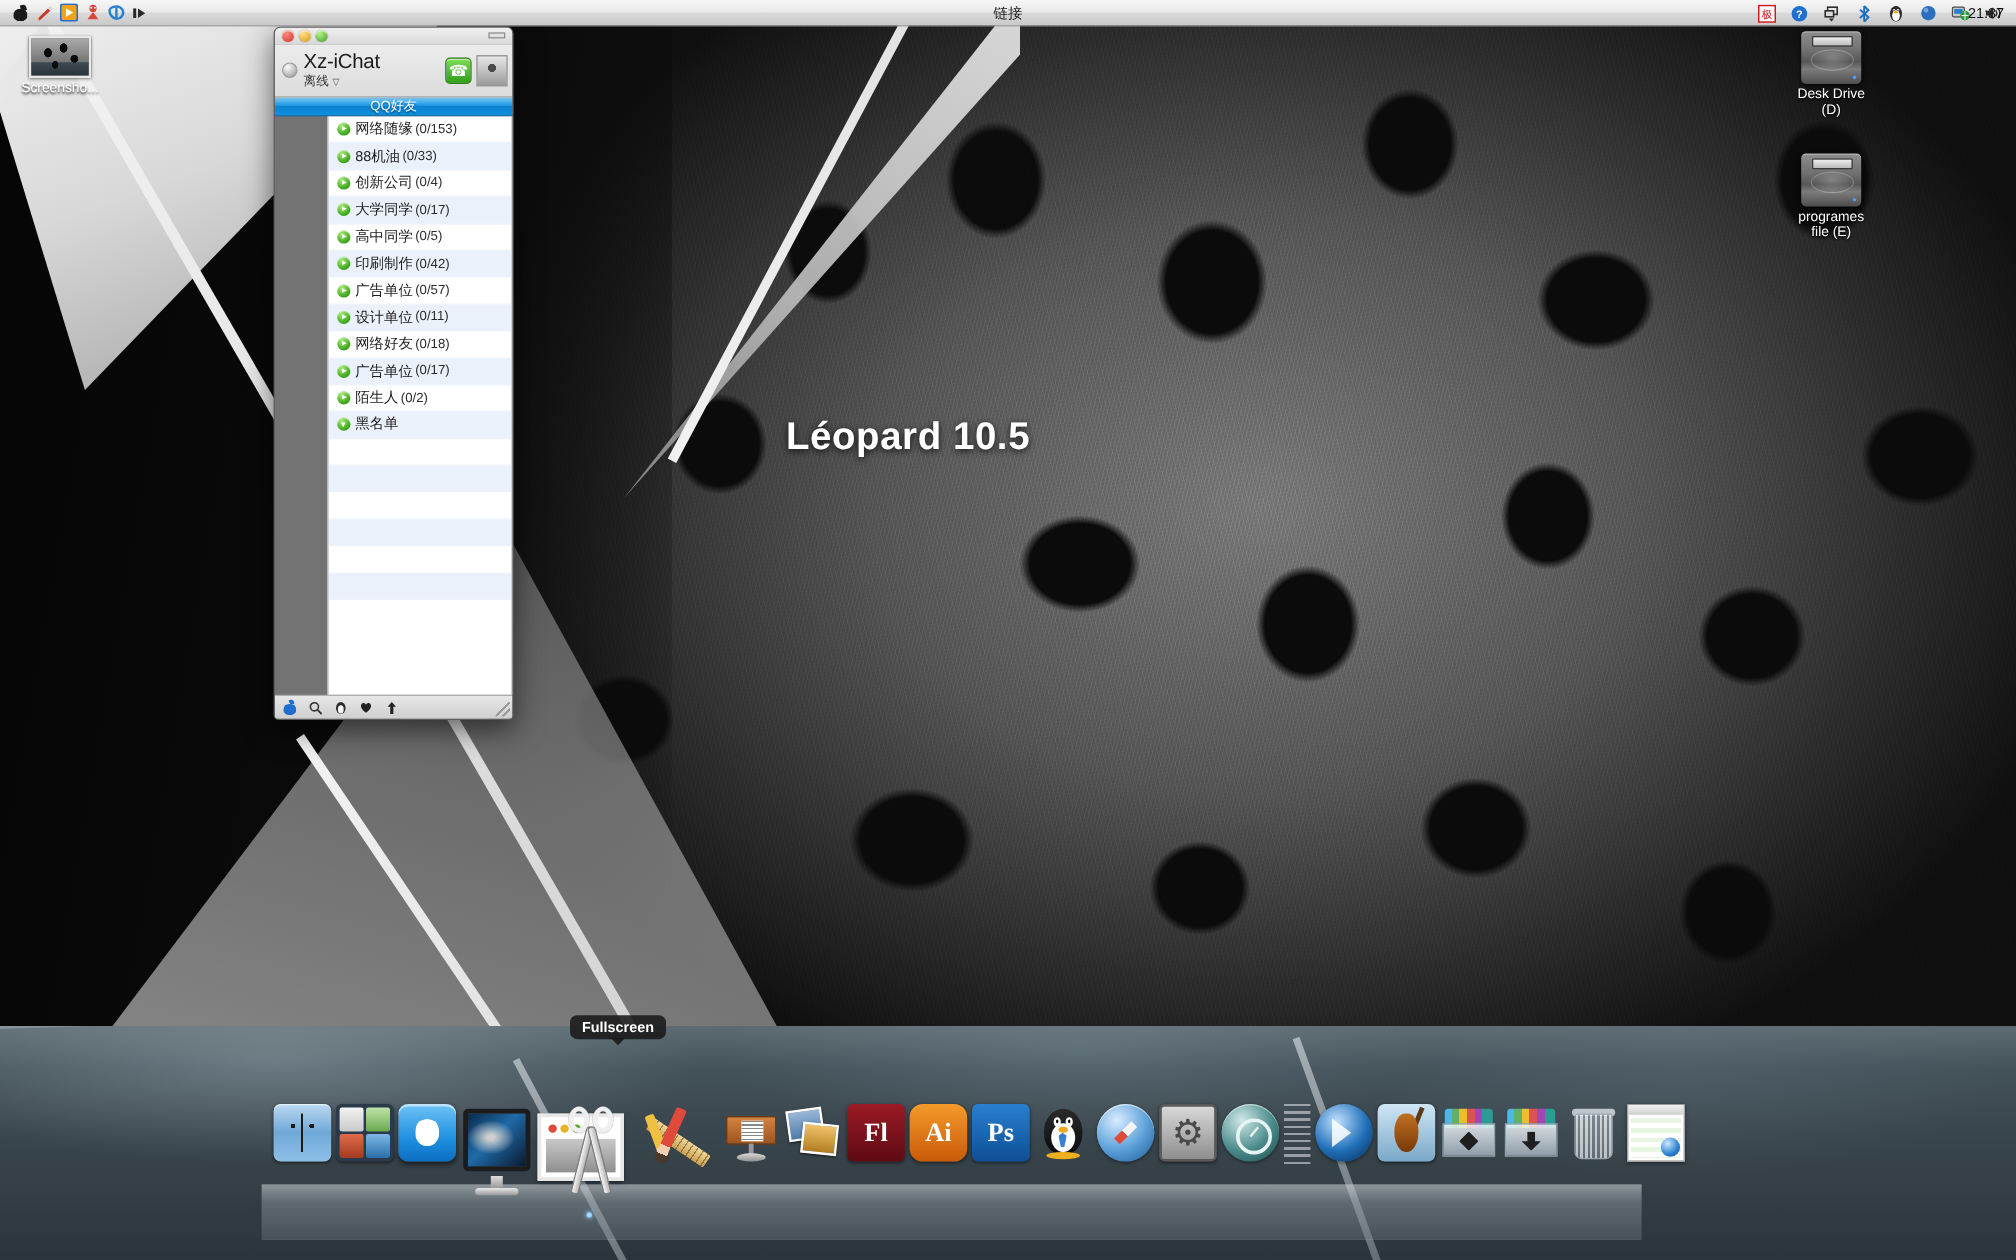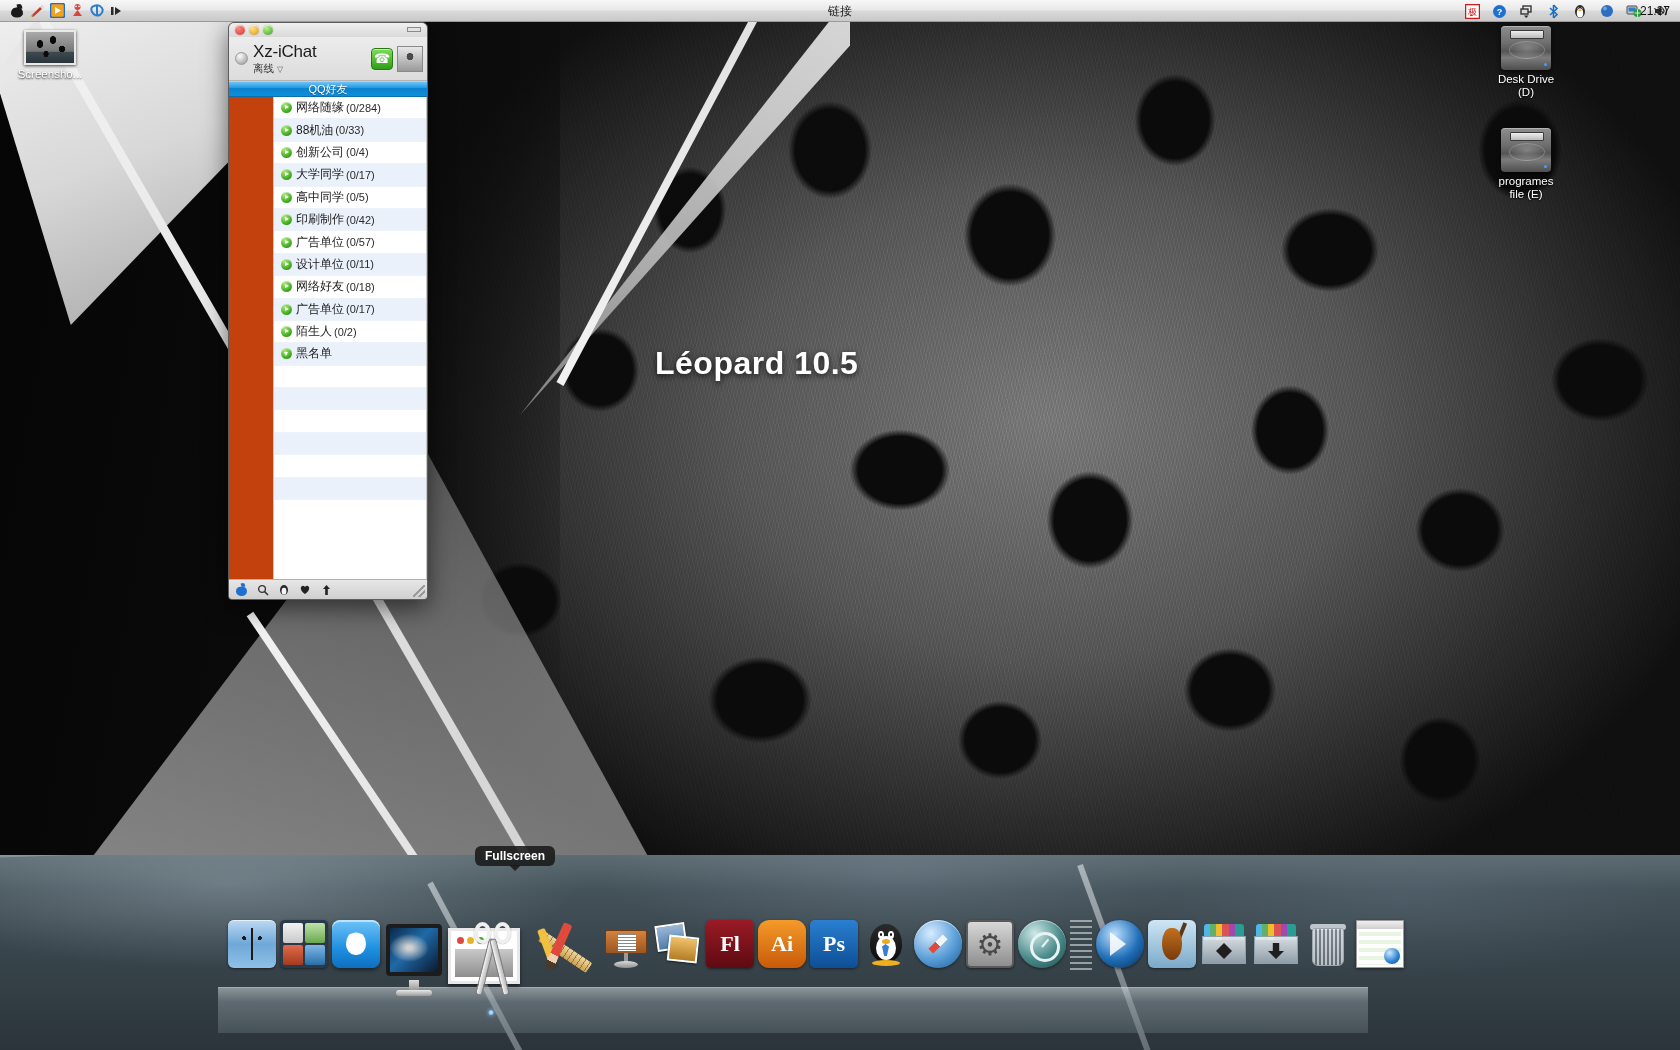--- a/index.html
+++ b/index.html
@@ -155,21 +155,21 @@
   .hdd::after{
     content:""; position:absolute; left:8px; top:15px; width:34px; height:16px;
     border:1px solid rgba(255,255,255,.22); border-radius:50%;
     background:radial-gradient(ellipse at 50% 40%, rgba(255,255,255,.22), rgba(255,255,255,0) 70%);
   }
   .hdd-led{ position:absolute; right:4px; bottom:4px; width:3px;height:3px;background:#4a9bff;border-radius:50%;}
 
   
   #chatwin {
     position:absolute; left:228px; top:22px; width:200px; height:578px;
-    background:#c2410c;
+    background:#737373;
     border:1px solid #5d5d5d;
     border-radius:6px 6px 4px 4px;
     box-shadow:0 8px 24px rgba(0,0,0,.55);
     z-index: 30;
     display:flex; flex-direction:column;
     overflow:hidden;
   }
   .win-titlebar {
     height:14px; flex:none;
     background:linear-gradient(180deg,#f0f0f0,#d9d9d9);
@@ -618,21 +618,21 @@
     <span class="hdr-phone"></span>
     <span class="hdr-avatar"></span>
   </div>
 
   <div class="blue-bar">QQ好友</div>
 
   <div class="list">
     <div class="grp">
       <span class="arrow"></span>
       <span class="gname">网络随缘</span>
-      <span class="gcount">(0/284)</span>
+      <span class="gcount">(0/153)</span>
     </div>
     <div class="grp alt">
       <span class="arrow"></span>
       <span class="gname">88机油</span>
       <span class="gcount">(0/33)</span>
     </div>
     <div class="grp">
       <span class="arrow"></span>
       <span class="gname">创新公司</span>
       <span class="gcount">(0/4)</span>

